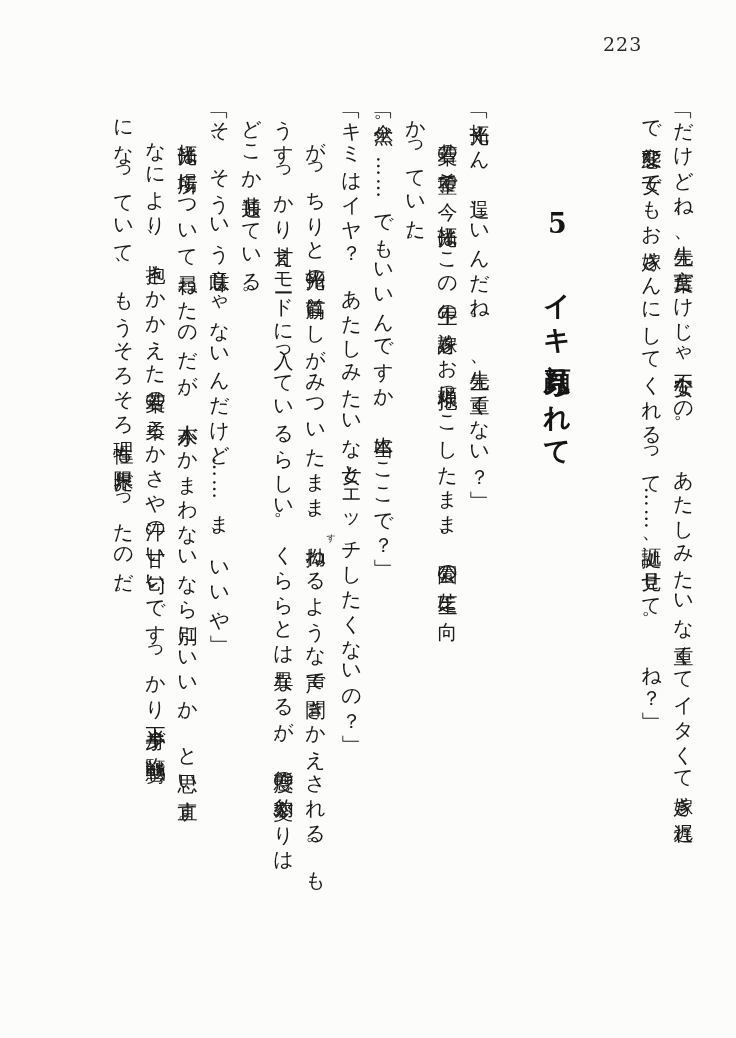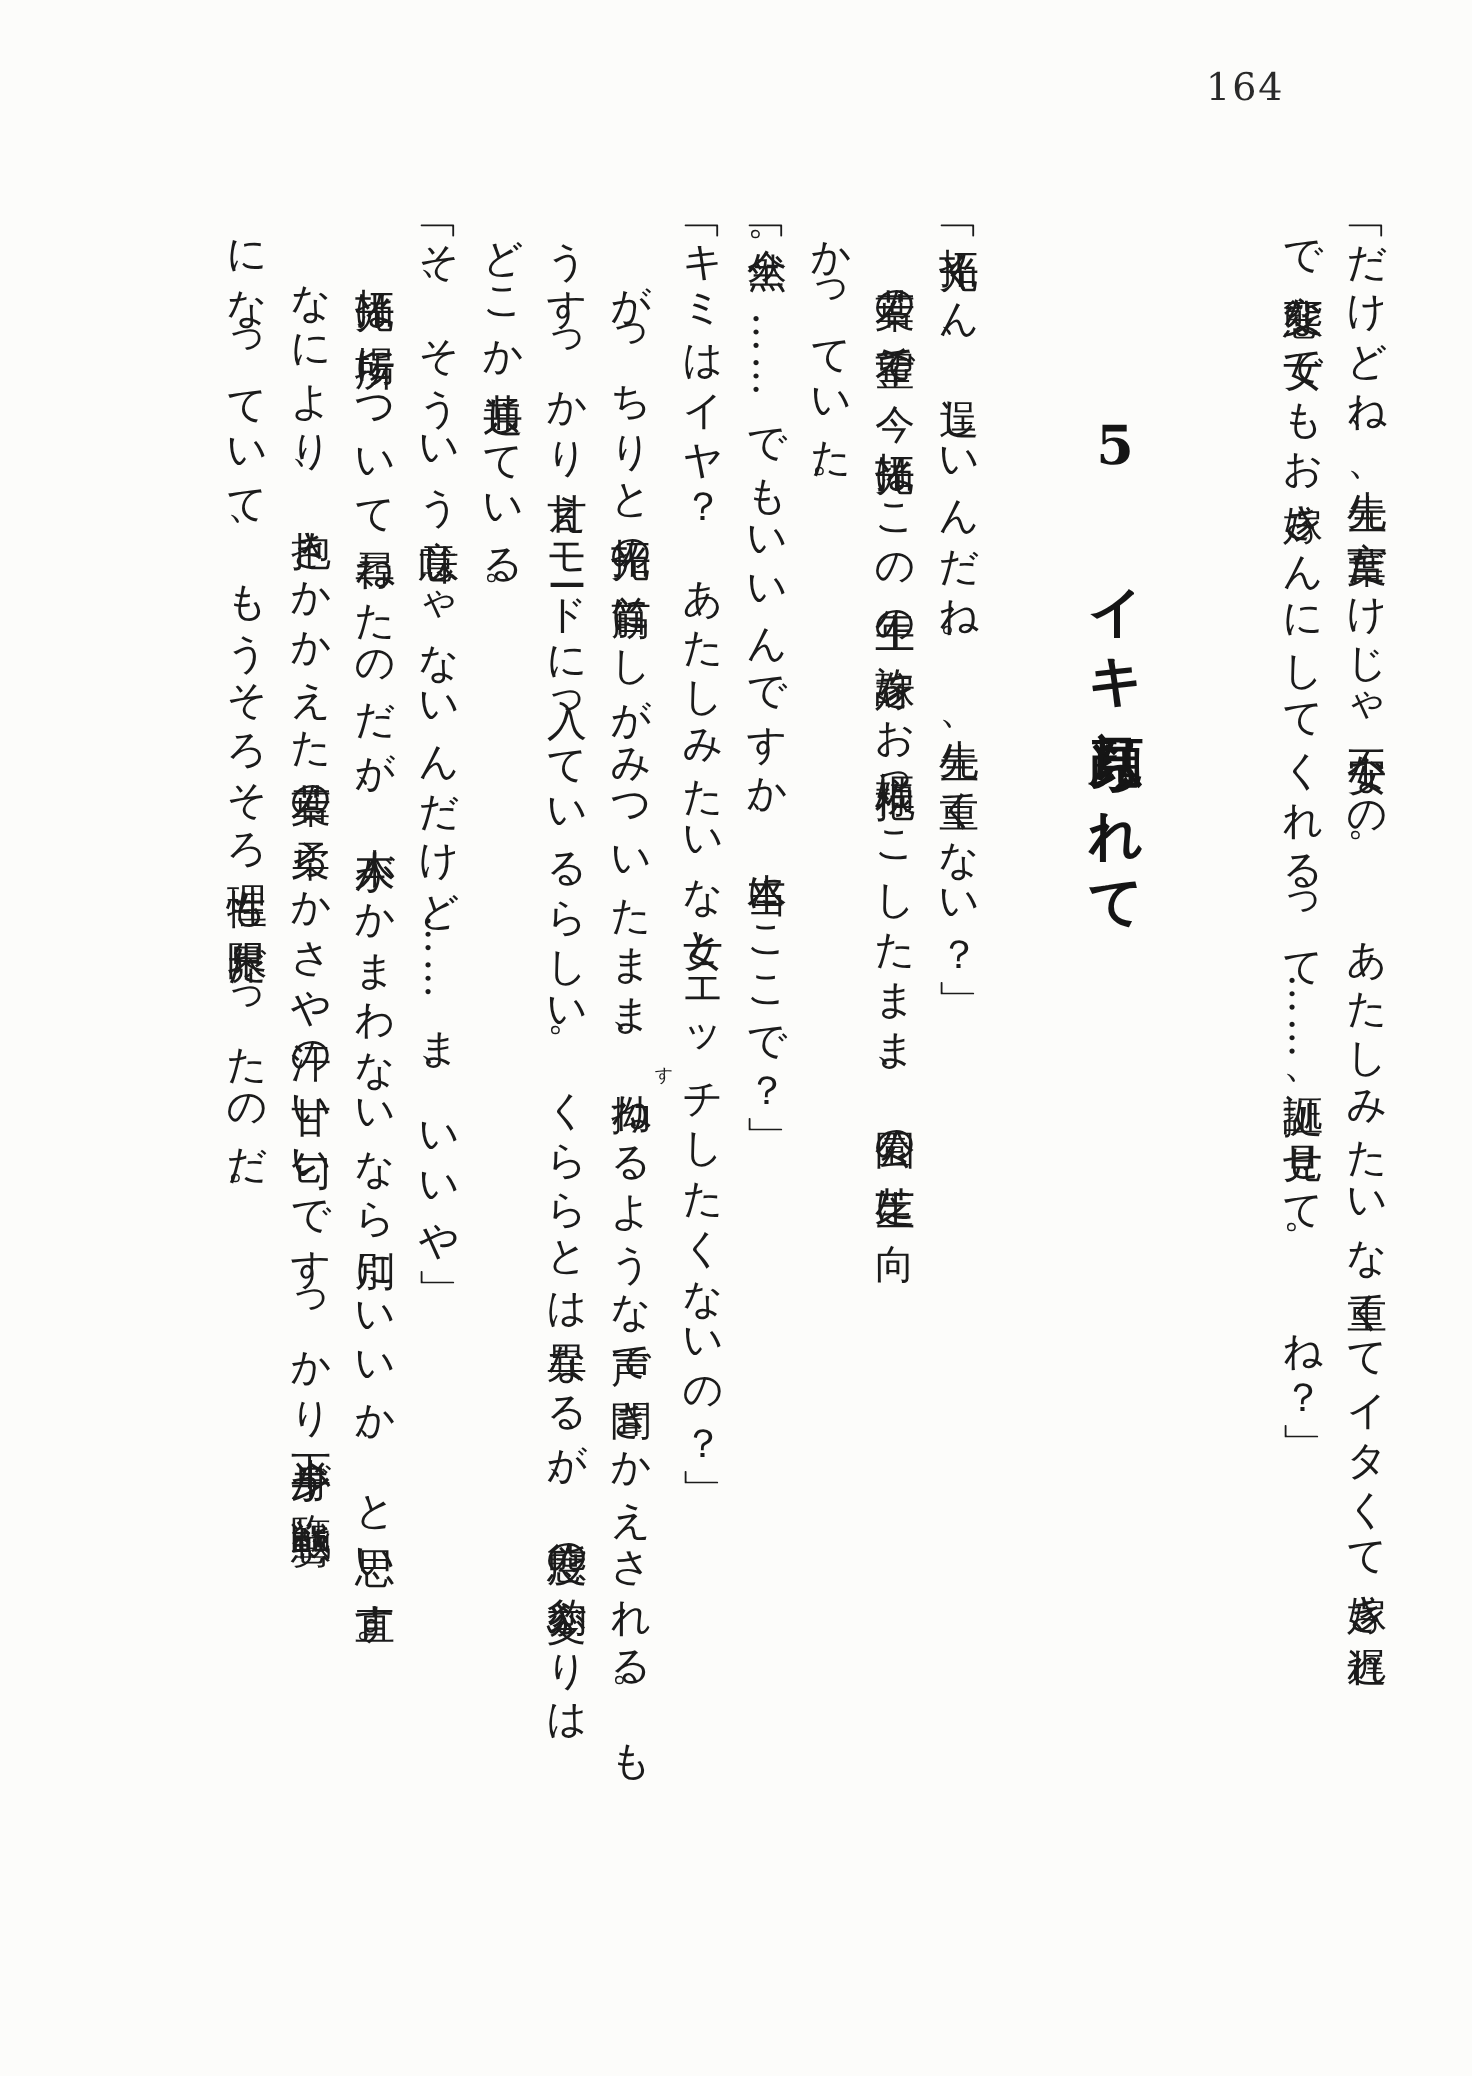--- a/index.html
+++ b/index.html
@@ -67,21 +67,21 @@
     font-size: 9px;
     letter-spacing: 0;
     color: #1b1b1b;
   }
 </style>
 </head>
 <body>
 
 <div class="page">
 
-  <div class="page-number">164</div>
+  <div class="page-number">223</div>
 
   <div class="text-block">
 
     <p class="line">「だけどね、先生、言葉だけじゃ不安なの。　あたしみたいな重くてイタくて嫁き遅れ</p>
     <p class="line">で変態な女でもお嫁さんにしてくれるって……証拠、見せて。　ね？」</p>
 
     <h2 class="chapter">
       <span class="chapter-num">5</span>
       <span class="chapter-title">イキ顔見られて</span>
     </h2>

